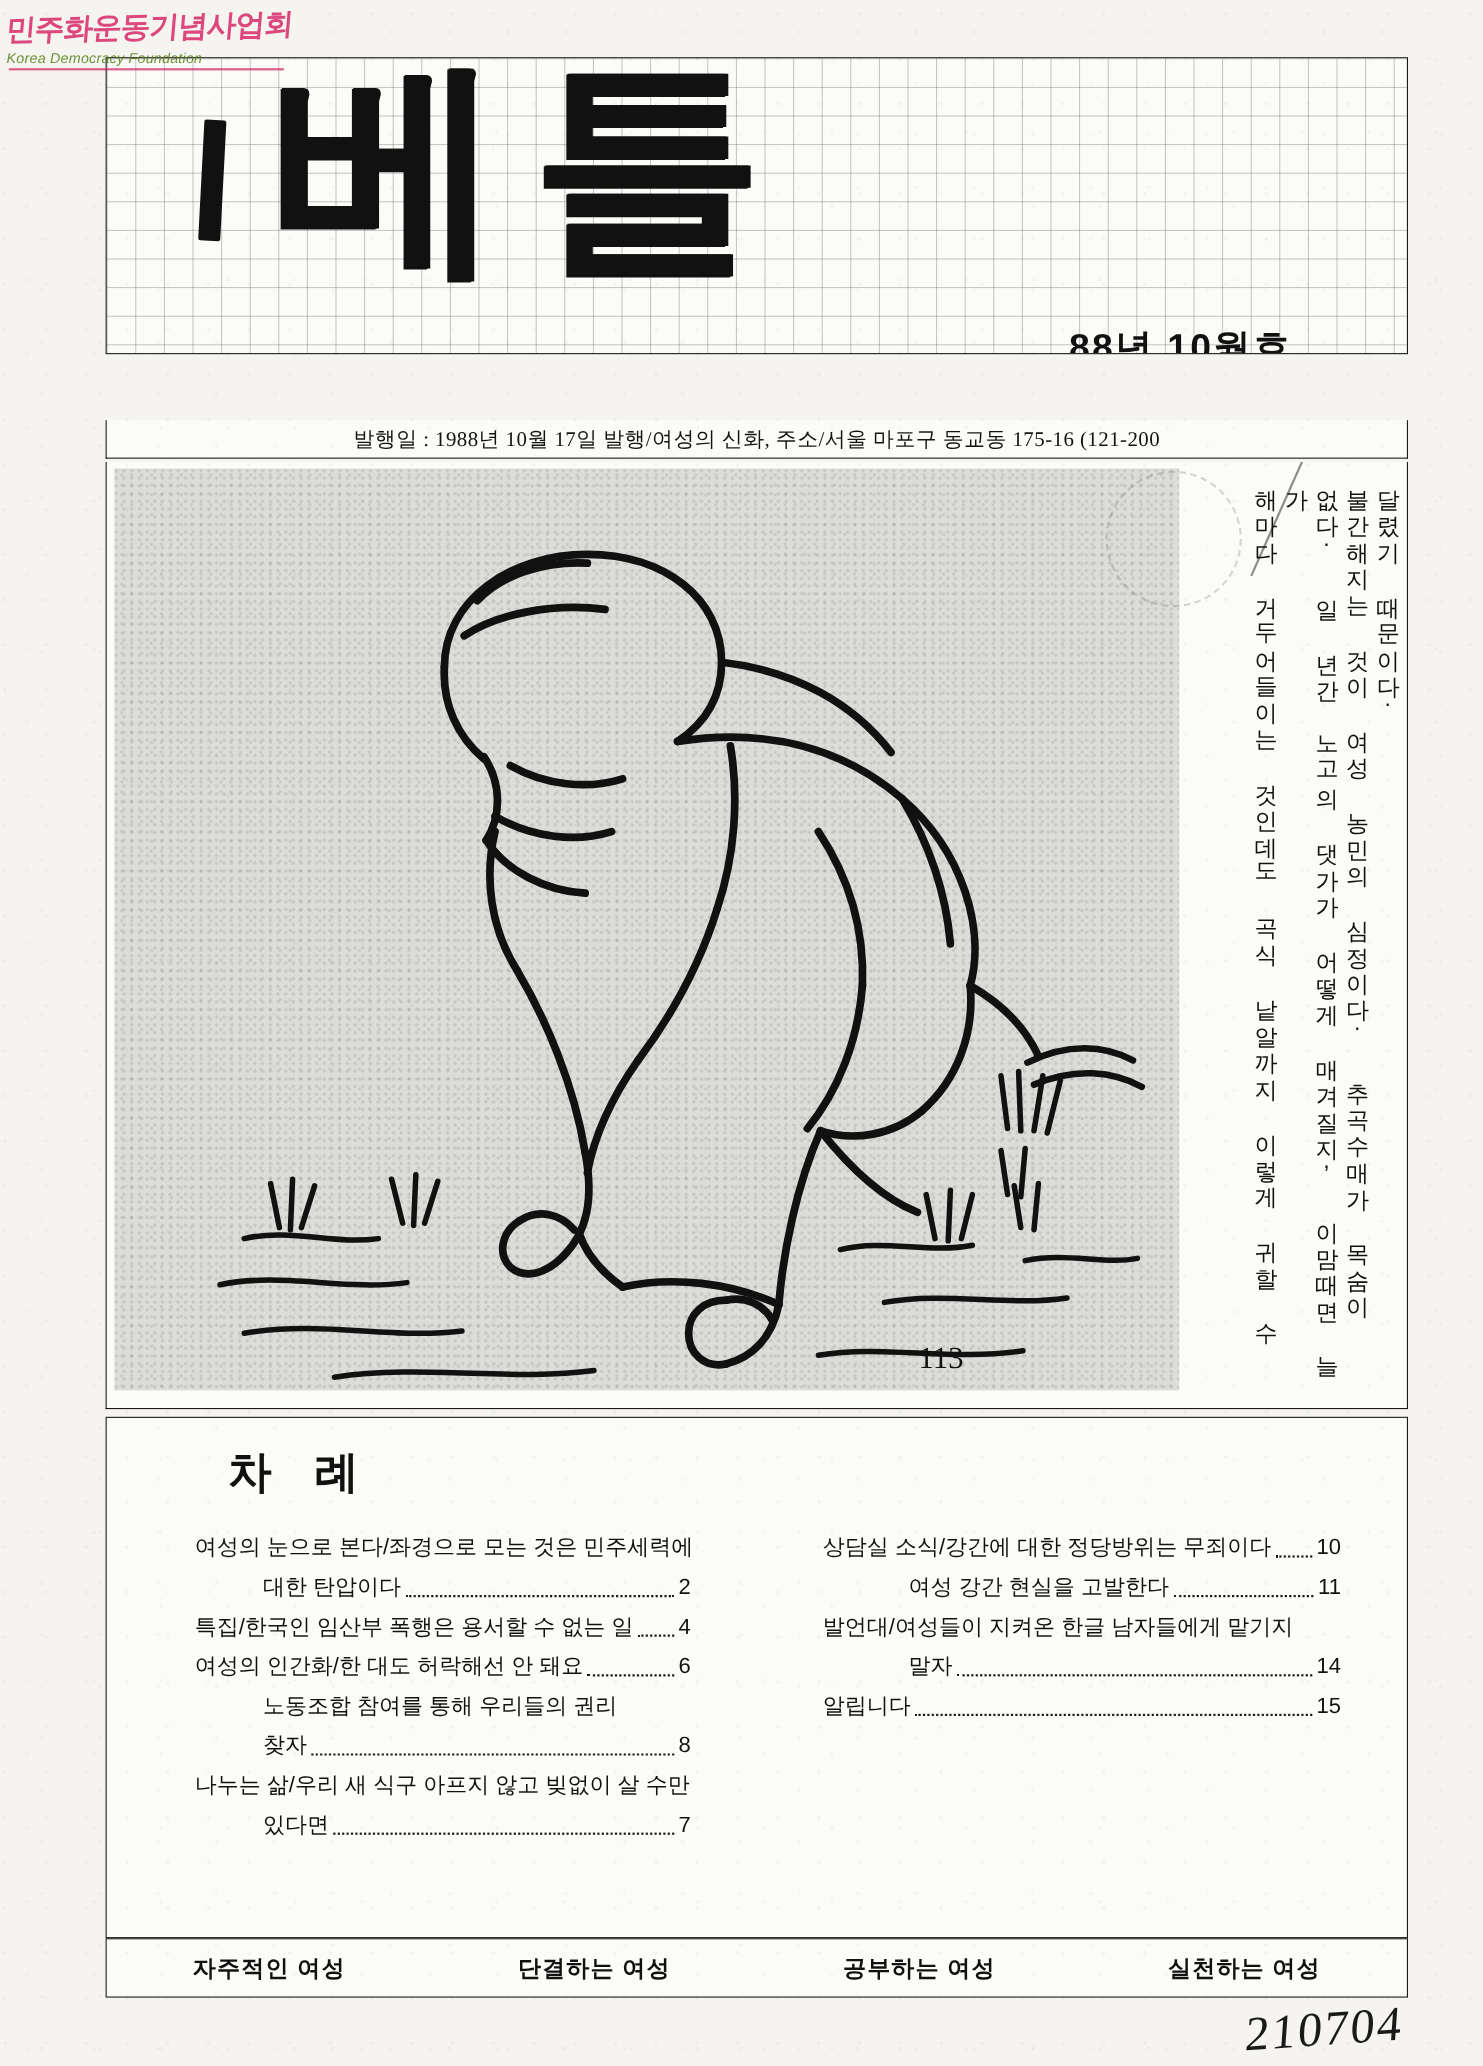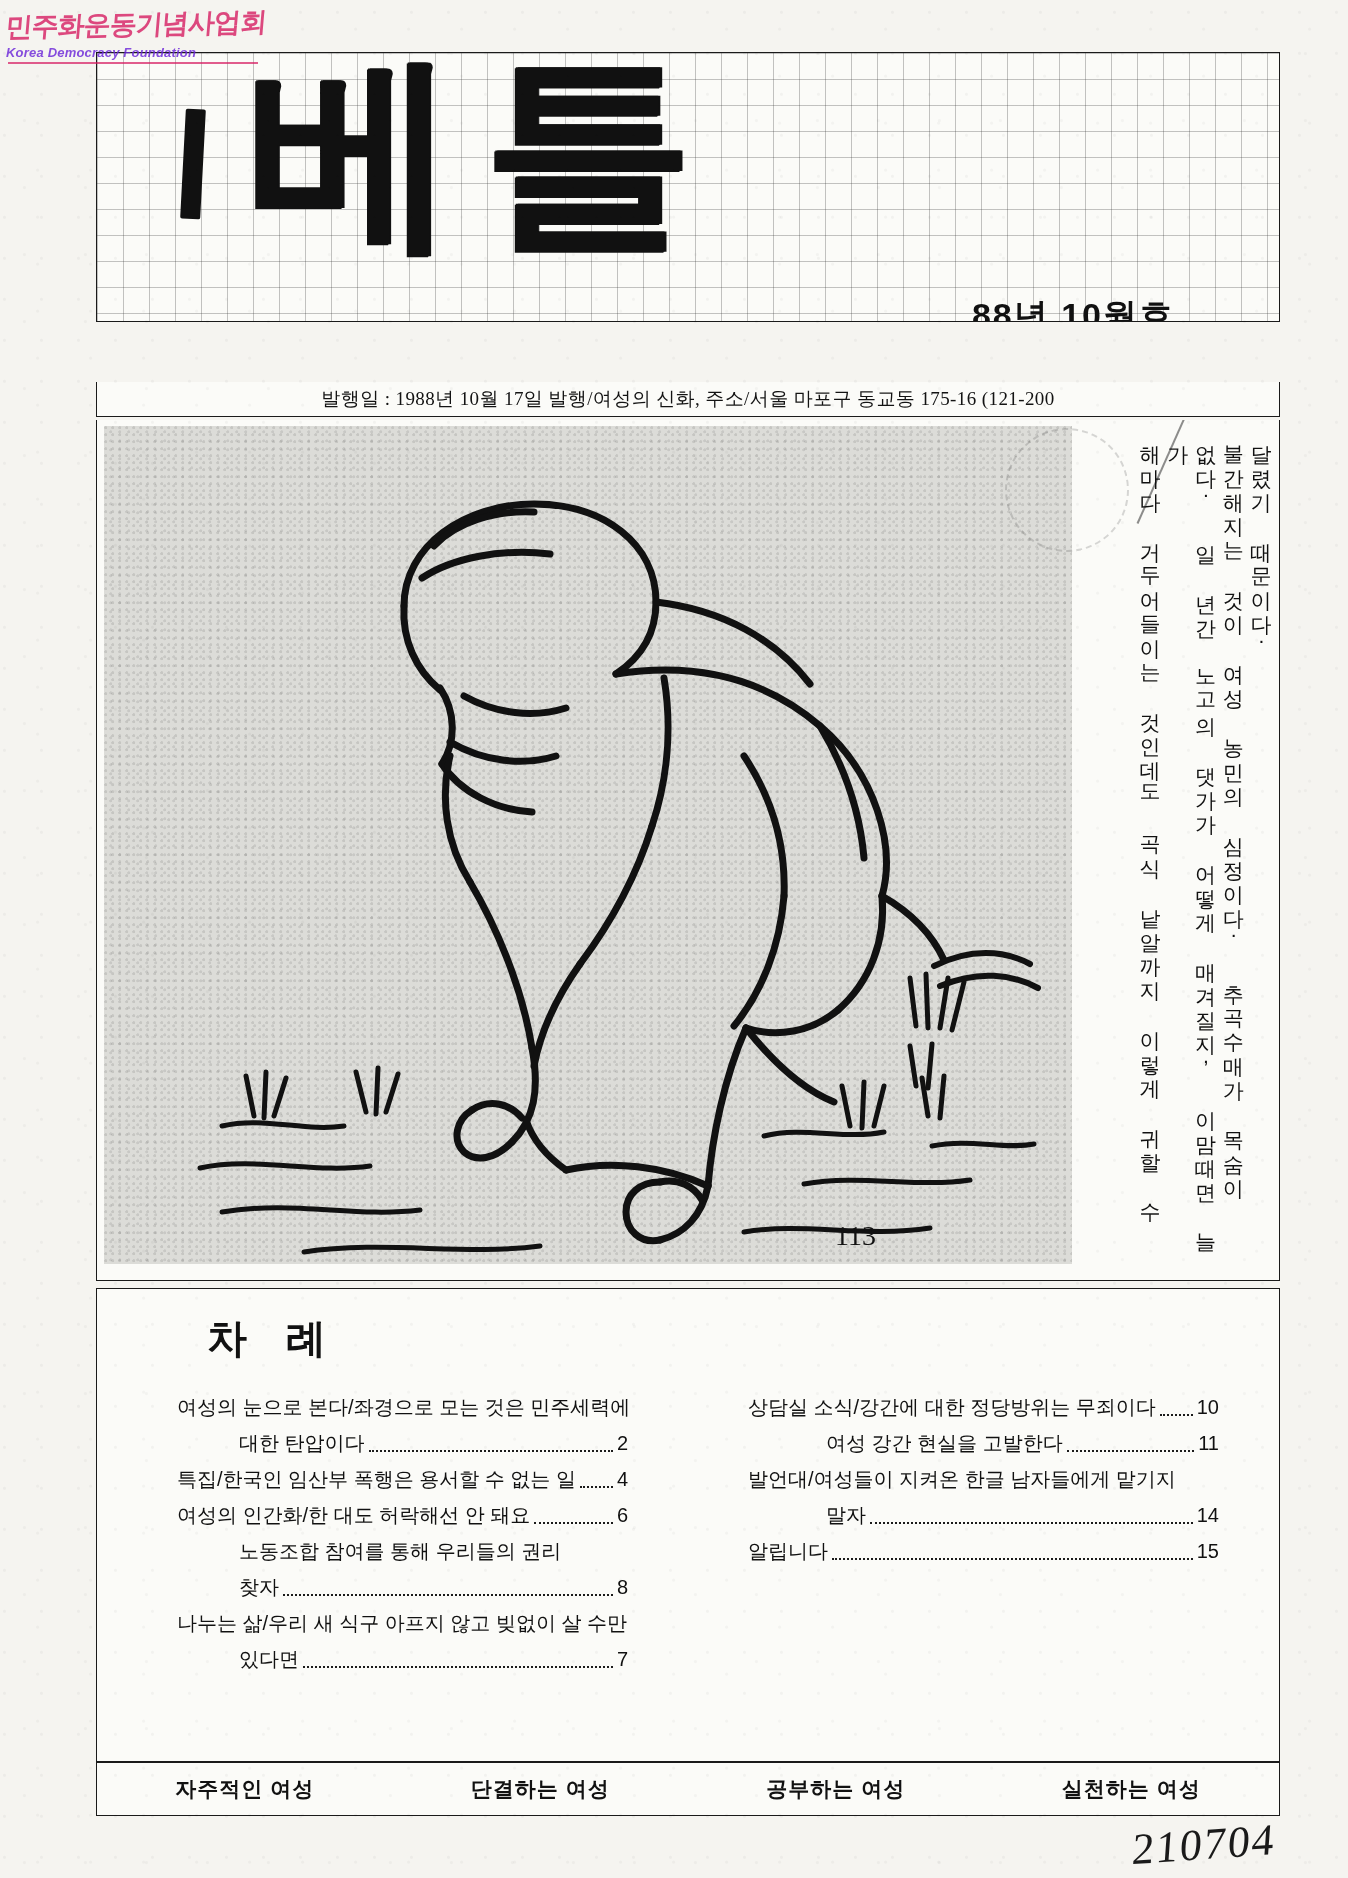--- a/index.html
+++ b/index.html
@@ -18,22 +18,22 @@
   .wm-kr {
     font-family:"Liberation Sans", sans-serif;
     font-size:27px; font-weight:bold;
     color:#d6185f; opacity:.78;
     letter-spacing:-1px;
     transform:skewX(-6deg) rotate(-1.2deg);
     white-space:nowrap;
   }
   .wm-en {
     font-family:"Liberation Sans", sans-serif;
-    font-size:13px; font-weight:bold; font-style:italic;
-    color:#6d28d9; opacity:.82;
+    font-size:13px; font-weight:normal; font-style:italic;
+    color:#4d7c0f; opacity:.82;
     margin-top:3px;
     letter-spacing:.2px;
     white-space:nowrap;
   }
   .wm-line {
     position:absolute; left:2px; top:56px; width:250px; height:2px;
     background:#d6185f; opacity:.7;
   }
 
   

